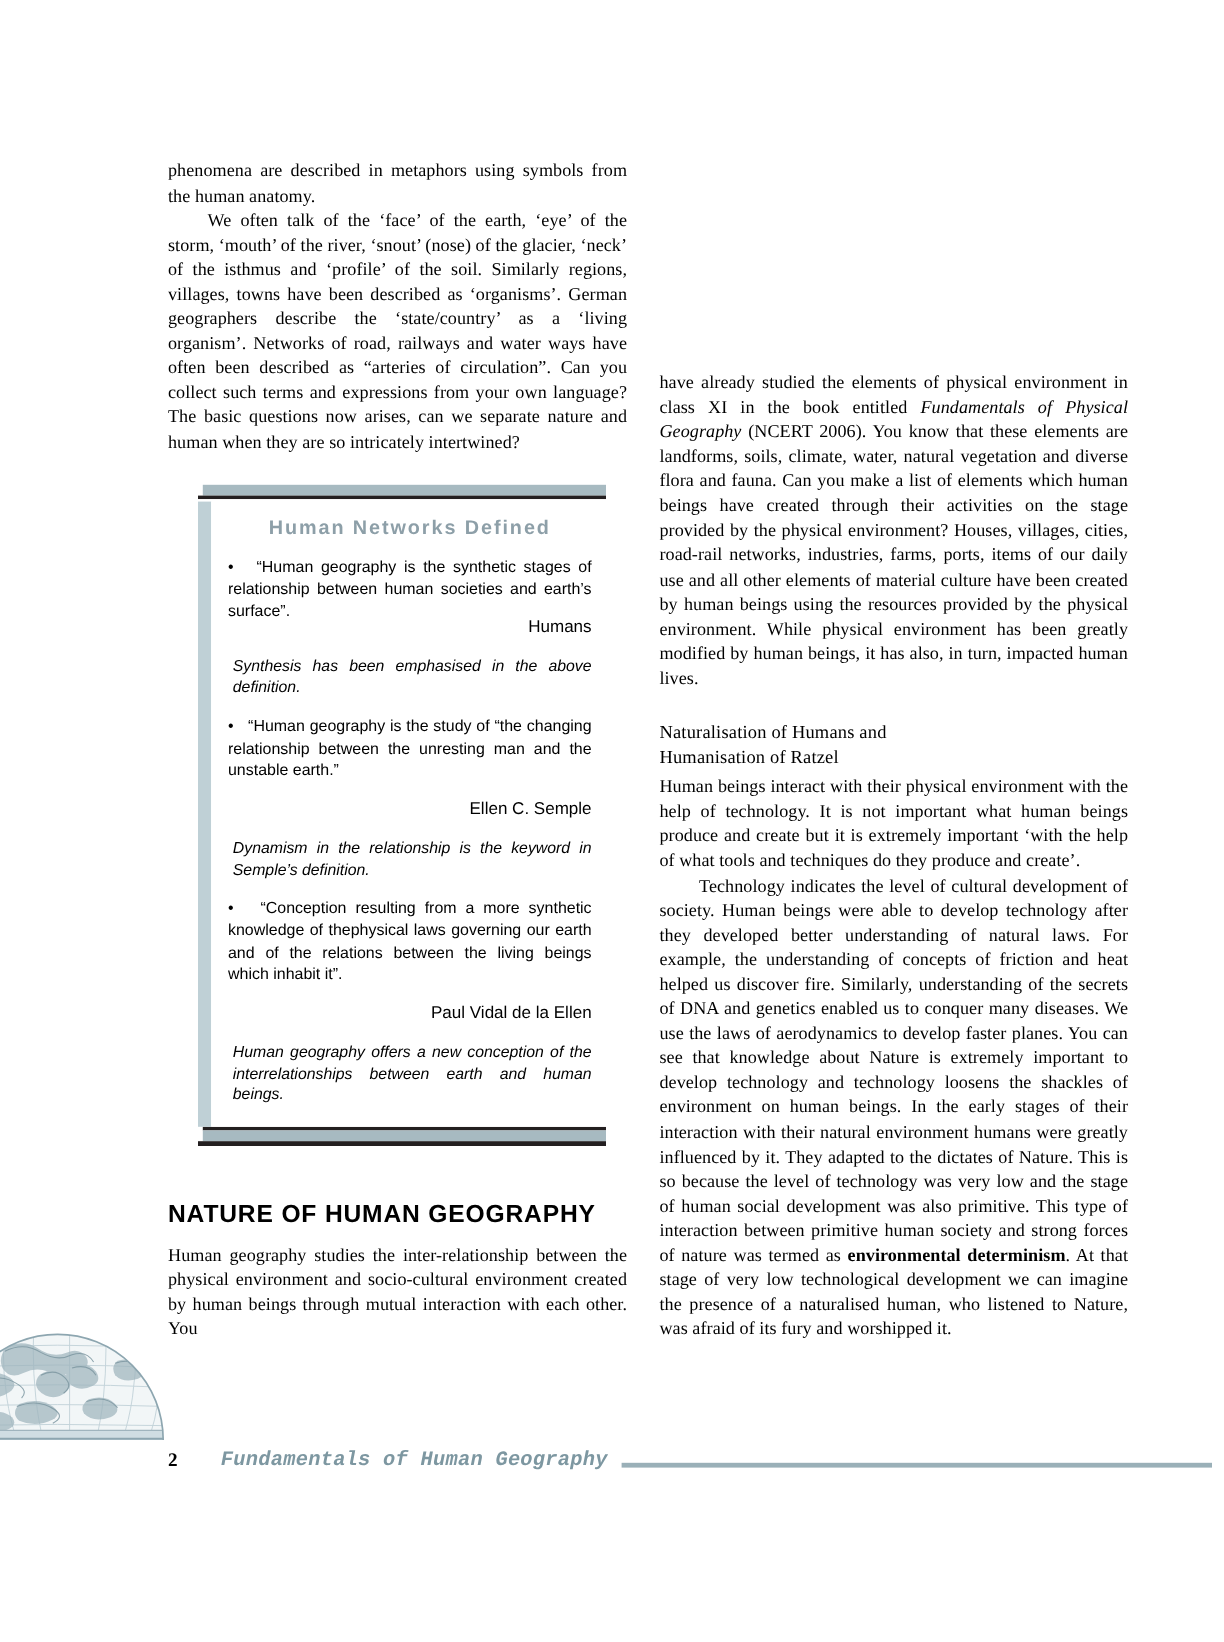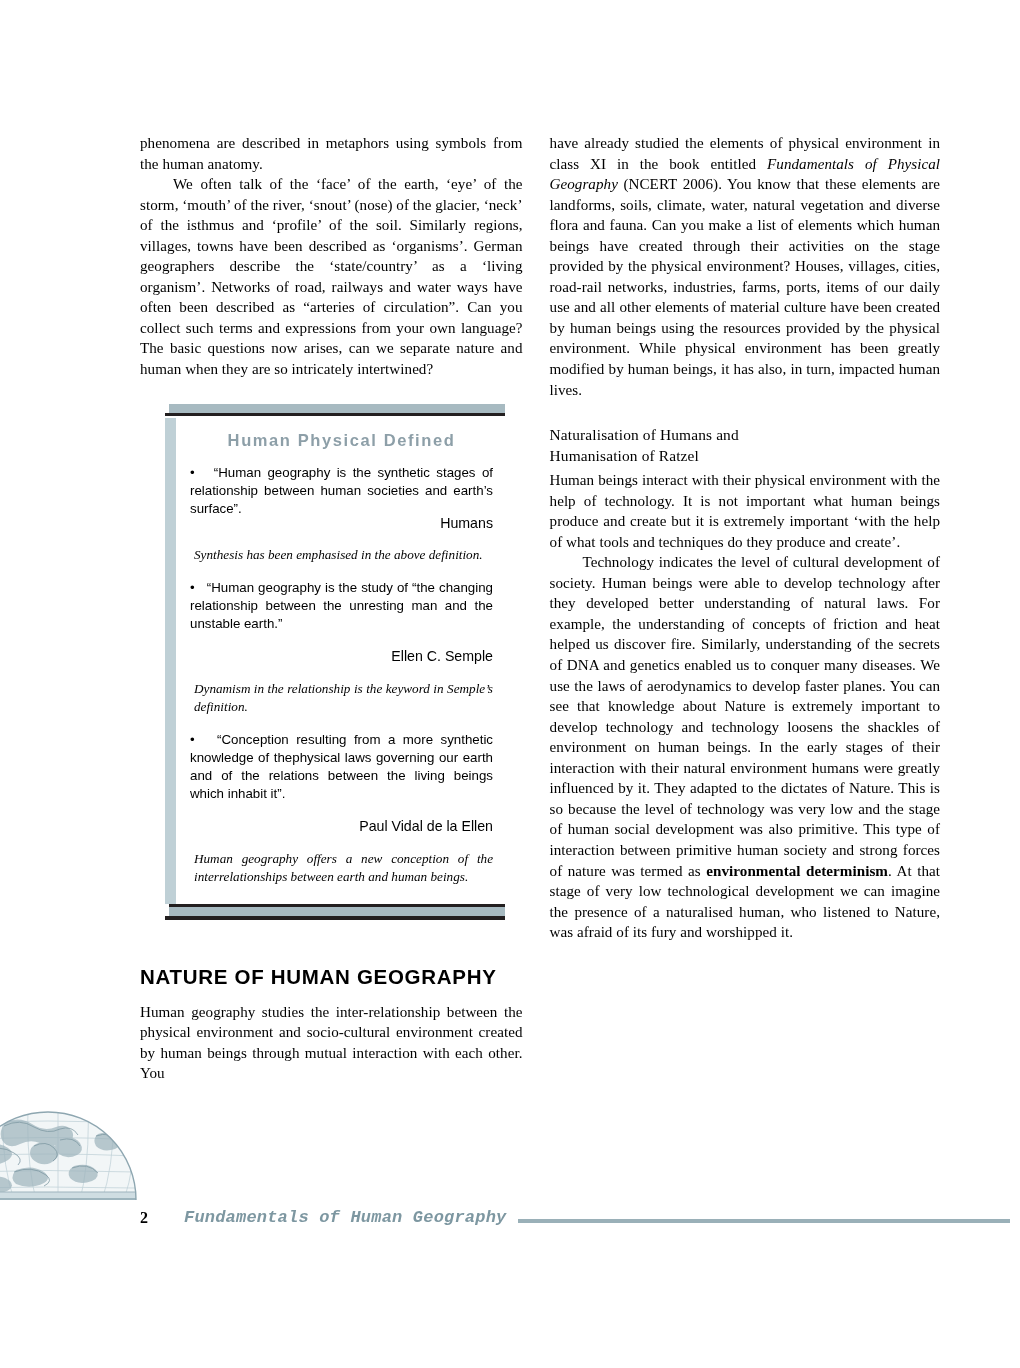--- a/index.html
+++ b/index.html
@@ -24,20 +24,21 @@
     height: 1368px;
   }
 
   .columns {
     position: absolute;
     left: 140px;
     top: 133px;
     width: 800px;
     display: flex;
     gap: 27px;
+    align-items: flex-end;
   }
   .col {
     width: 386px;
   }
   .col-right { width: 394px; }
 
   
   p.body {
     margin: 0;
     font-family: "Liberation Serif", serif;
@@ -117,21 +118,21 @@
     line-height: 18.2px;
     text-align: justify;
     text-justify: inter-word;
   }
   .def-item .bullet {
     display: inline;
     letter-spacing: 0;
   }
   .def-note {
     margin: 0 0 15px 0;
-    font-family: Liberation Serif, serif;
+    font-family: Liberation Sans, sans-serif;
     font-style: italic;
     font-size: 13.2px;
     line-height: 17.6px;
     text-align: justify;
     text-justify: inter-word;
     padding-left: 4px;
   }
   .def-attrib {
     margin: 0 0 15px 0;
     font-family: "Liberation Sans", sans-serif;
@@ -219,21 +220,21 @@
         <div class="defbox-top-band"></div>
         <div class="rule-black"></div>
         <div class="rule-white"></div>
 
         <div class="defbox-inner">
           <div class="defbox-side"></div>
           <div class="defbox-gap"></div>
 
           <div class="defbox-content">
 
-            <div class="defbox-title">Human Physical Defined</div>
+            <div class="defbox-title">Human Networks Defined</div>
 
             <p class="def-item">
               <span class="bullet">•</span>
               &nbsp;&nbsp;<span>“Human geography is the synthetic stages of relationship between human societies and earth’s surface”.</span>
             </p>
             <p class="def-attrib inline-right">Humans</p>
             <p class="def-note">Synthesis has been emphasised in the above definition.</p>
 
             <p class="def-item">
               <span class="bullet">•</span>

